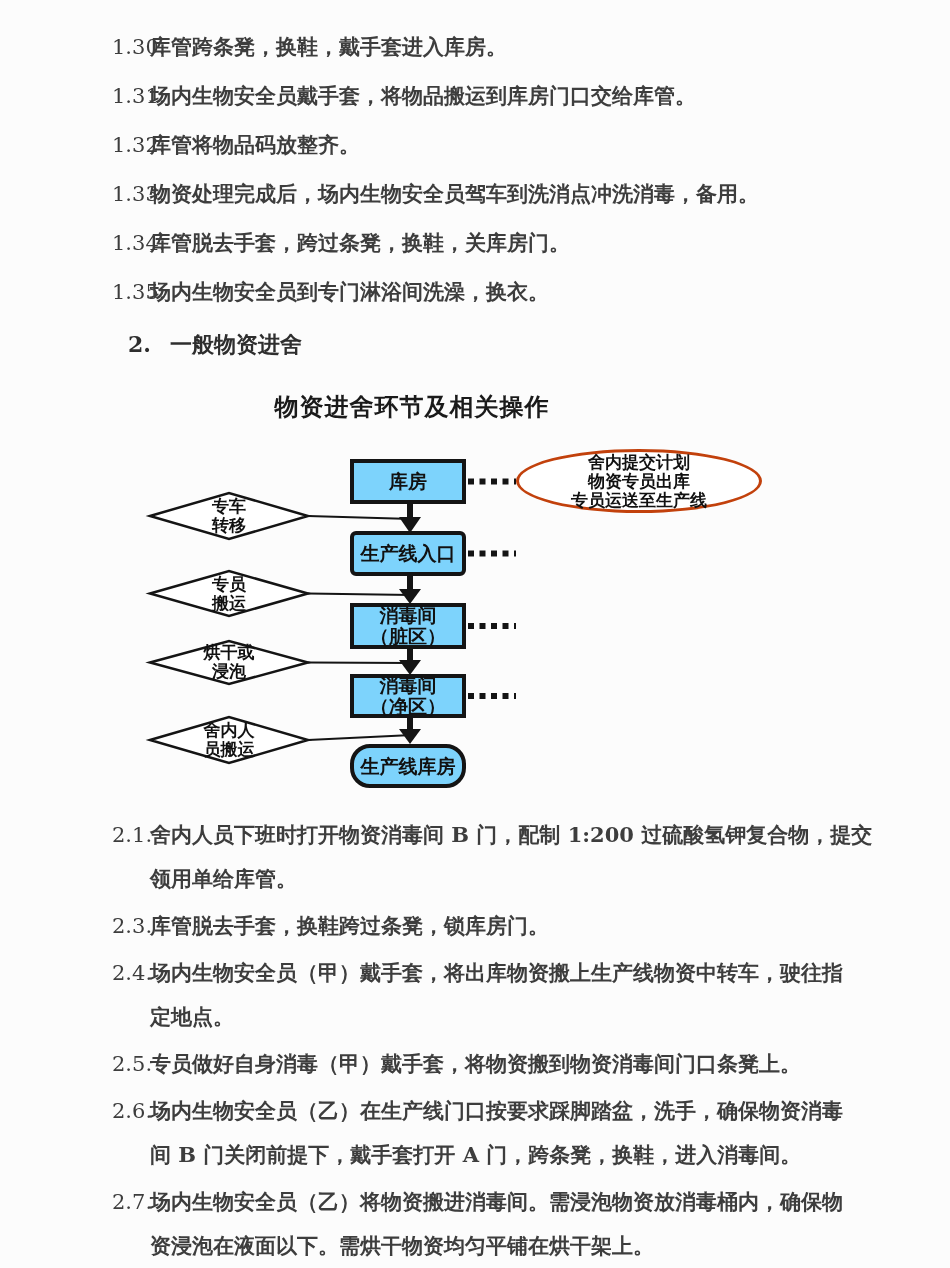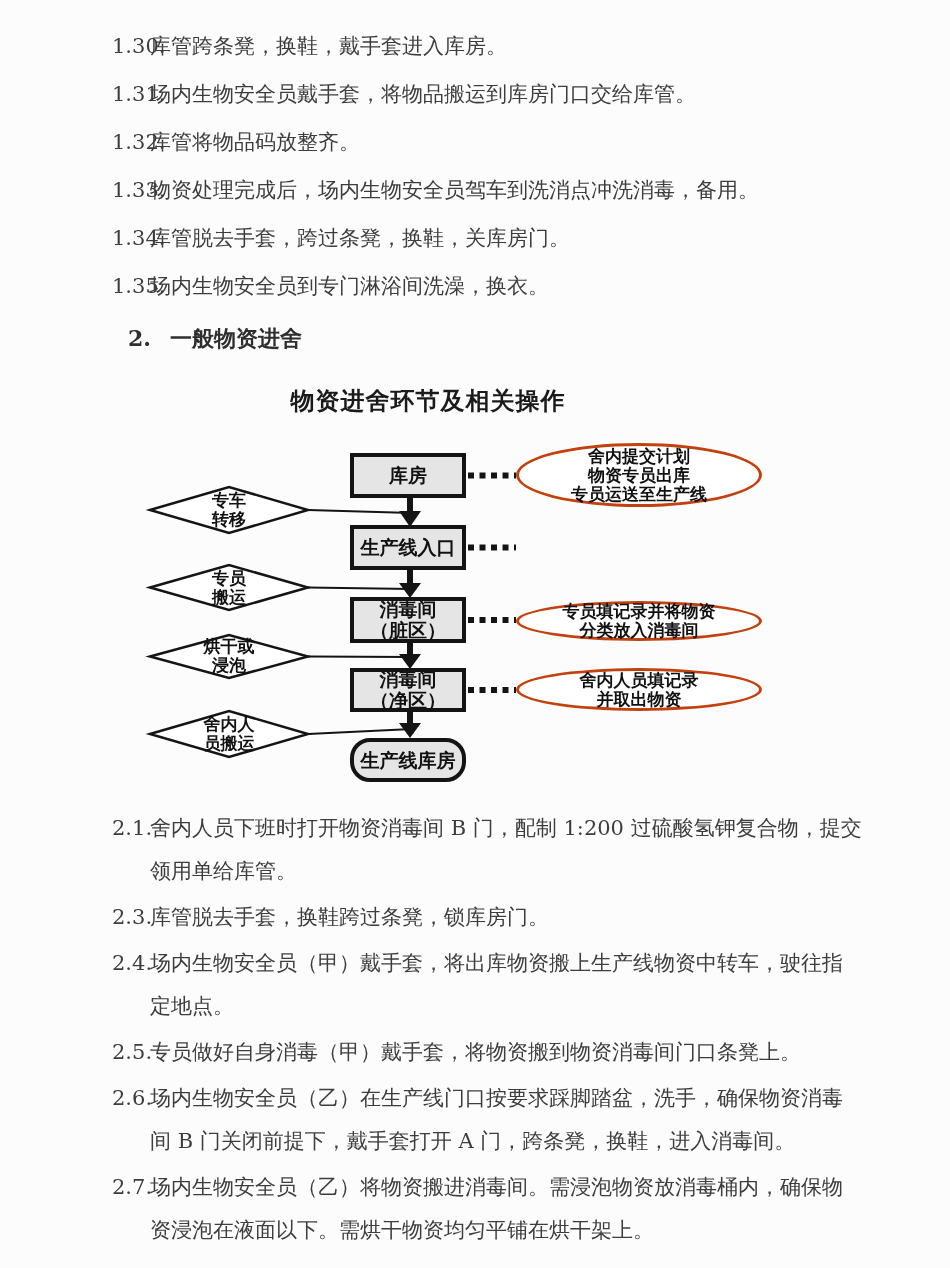--- a/index.html
+++ b/index.html
@@ -9,41 +9,41 @@
     color:#3d3d3d;overflow:hidden;
   }
   .content{padding:24px 0 0 112px;width:800px;}
   
   .item{
     margin:0 0 3px 0;padding-left:38px;text-indent:-38px;
     font-size:21px;line-height:45px;
   }
   .sec2 .item{line-height:43px;}
   .item .num{display:inline-block;width:38px;text-indent:0;}
-  .item .txt{white-space:pre-line;}
+  .item .txt{white-space:pre-line;font-weight:bold;}
   
   .heading{
     margin:16px;font-size:22px;font-weight:bold;line-height:26px;
     color:#2e2e2e;
   }
   .heading .num{display:inline-block;width:42px;}
   
   .flowchart{
     position:relative;width:950px;height:424px;margin:6px 0 0 -112px;
     color:#161616;
     font-family:"DejaVu Sans","Liberation Sans",sans-serif;
   }
   .fc-title{
     position:absolute;left:0;top:18px;width:824px;text-align:center;
-    font-size:24px;font-weight:bold;letter-spacing:1px;color:#1a1a1a;padding-left:16px;
+    font-size:24px;font-weight:bold;letter-spacing:1px;color:#1a1a1a;
   }
   .fc-svg{position:absolute;left:0;top:0;}
   .fc-box{
     position:absolute;left:350px;width:116px;box-sizing:border-box;
-    border:4px solid #141414;background:#e5e5e5;
+    border:4px solid #141414;background:#7dd3fc;
     display:flex;align-items:center;justify-content:center;
     font-weight:bold;font-size:19px;line-height:21px;text-align:center;
     white-space:pre-line;color:#111;
   }
   .fc-diamond-label{
     position:absolute;left:150px;width:158px;text-align:center;
     font-weight:bold;font-size:17px;line-height:19px;white-space:pre-line;
     color:#111;
   }
   .fc-oval{
@@ -95,43 +95,39 @@
       <line x1="410" y1="345" x2="410" y2="359" stroke="#141414" stroke-width="6"></line>
       <polygon points="399,356 421,356 410,371" fill="#141414"></polygon>
 
       <line x1="468" y1="108.5" x2="516" y2="108.5" stroke="#141414" stroke-width="6" stroke-dasharray="6 5.5"></line>
       <line x1="468" y1="180.5" x2="516" y2="180.5" stroke="#141414" stroke-width="6" stroke-dasharray="6 5.5"></line>
       <line x1="468" y1="253" x2="516" y2="253" stroke="#141414" stroke-width="6" stroke-dasharray="6 5.5"></line>
       <line x1="468" y1="323" x2="516" y2="323" stroke="#141414" stroke-width="6" stroke-dasharray="6 5.5"></line>
     </svg>
 
     <div class="fc-box" style="top:86px;height:45px;">库房</div>
-    <div class="fc-box" style="top:158px;height:45px;">生产线入口</div>
+    <div class="fc-box" style="top:158px;height:45px;border-radius:6px;">生产线入口</div>
     <div class="fc-box" style="top:230px;height:46px;">消毒间
 （脏区）</div>
     <div class="fc-box" style="top:301px;height:44px;">消毒间
 （净区）</div>
     <div class="fc-box" style="top:371px;height:44px;border-radius:20px;">生产线库房</div>
 
     <div class="fc-diamond-label" style="top:202px;">专员
 搬运</div>
     <div class="fc-diamond-label" style="top:124px;">专车
 转移</div>
     <div class="fc-diamond-label" style="top:270px;">烘干或
 浸泡</div>
     <div class="fc-diamond-label" style="top:348px;">舍内人
 员搬运</div>
 
     <div class="fc-oval" style="top:76px;height:64px;">舍内提交计划
 物资专员出库
 专员运送至生产线</div>
-    <div class="fc-oval" style="top:234px;height:40px;">专员填记录并将物资
-分类放入消毒间</div>
-    <div class="fc-oval" style="top:301px;height:43px;">舍内人员填记录
-并取出物资</div>
   </div>
 
   <div class="sec2">
     <p class="item"><span class="num">2.1.</span><span class="txt">舍内人员下班时打开物资消毒间 B 门，配制 1:200 过硫酸氢钾复合物，提交
 领用单给库管。</span></p>
     <p class="item"><span class="num">2.3.</span><span class="txt">库管脱去手套，换鞋跨过条凳，锁库房门。</span></p>
     <p class="item"><span class="num">2.4.</span><span class="txt">场内生物安全员（甲）戴手套，将出库物资搬上生产线物资中转车，驶往指
 定地点。</span></p>
     <p class="item"><span class="num">2.5.</span><span class="txt">专员做好自身消毒（甲）戴手套，将物资搬到物资消毒间门口条凳上。</span></p>
     <p class="item"><span class="num">2.6.</span><span class="txt">场内生物安全员（乙）在生产线门口按要求踩脚踏盆，洗手，确保物资消毒

